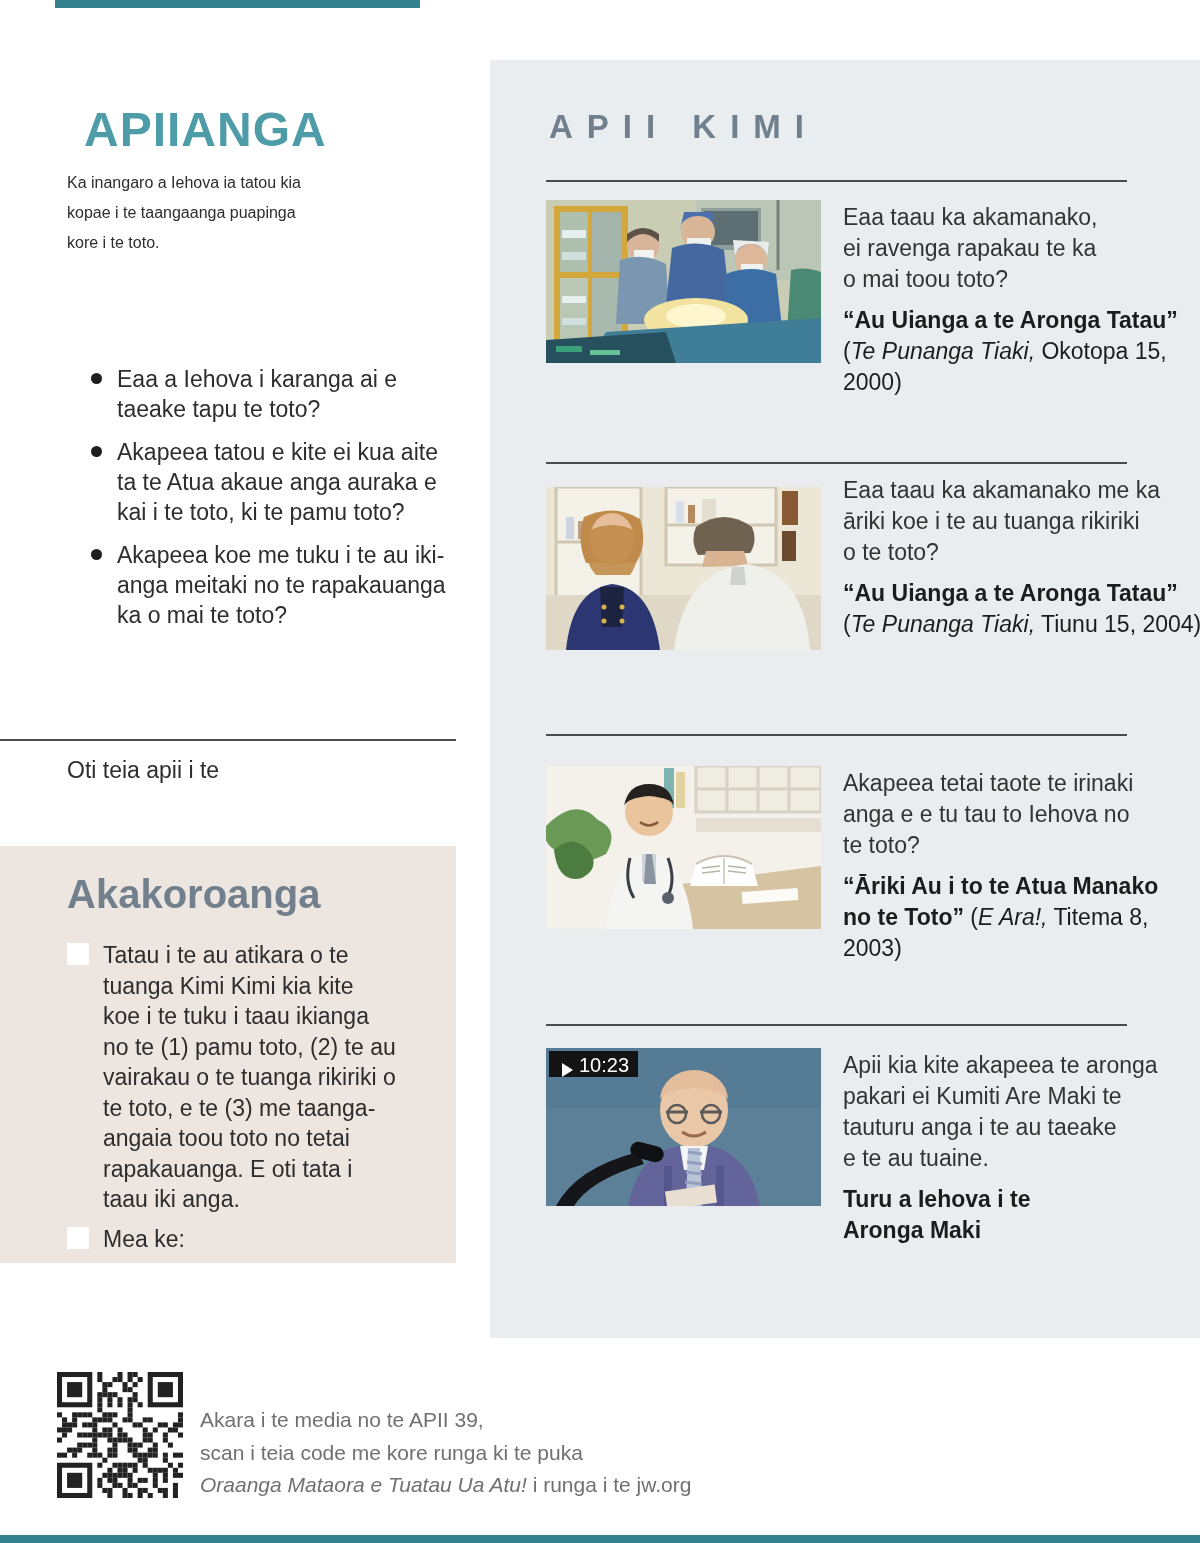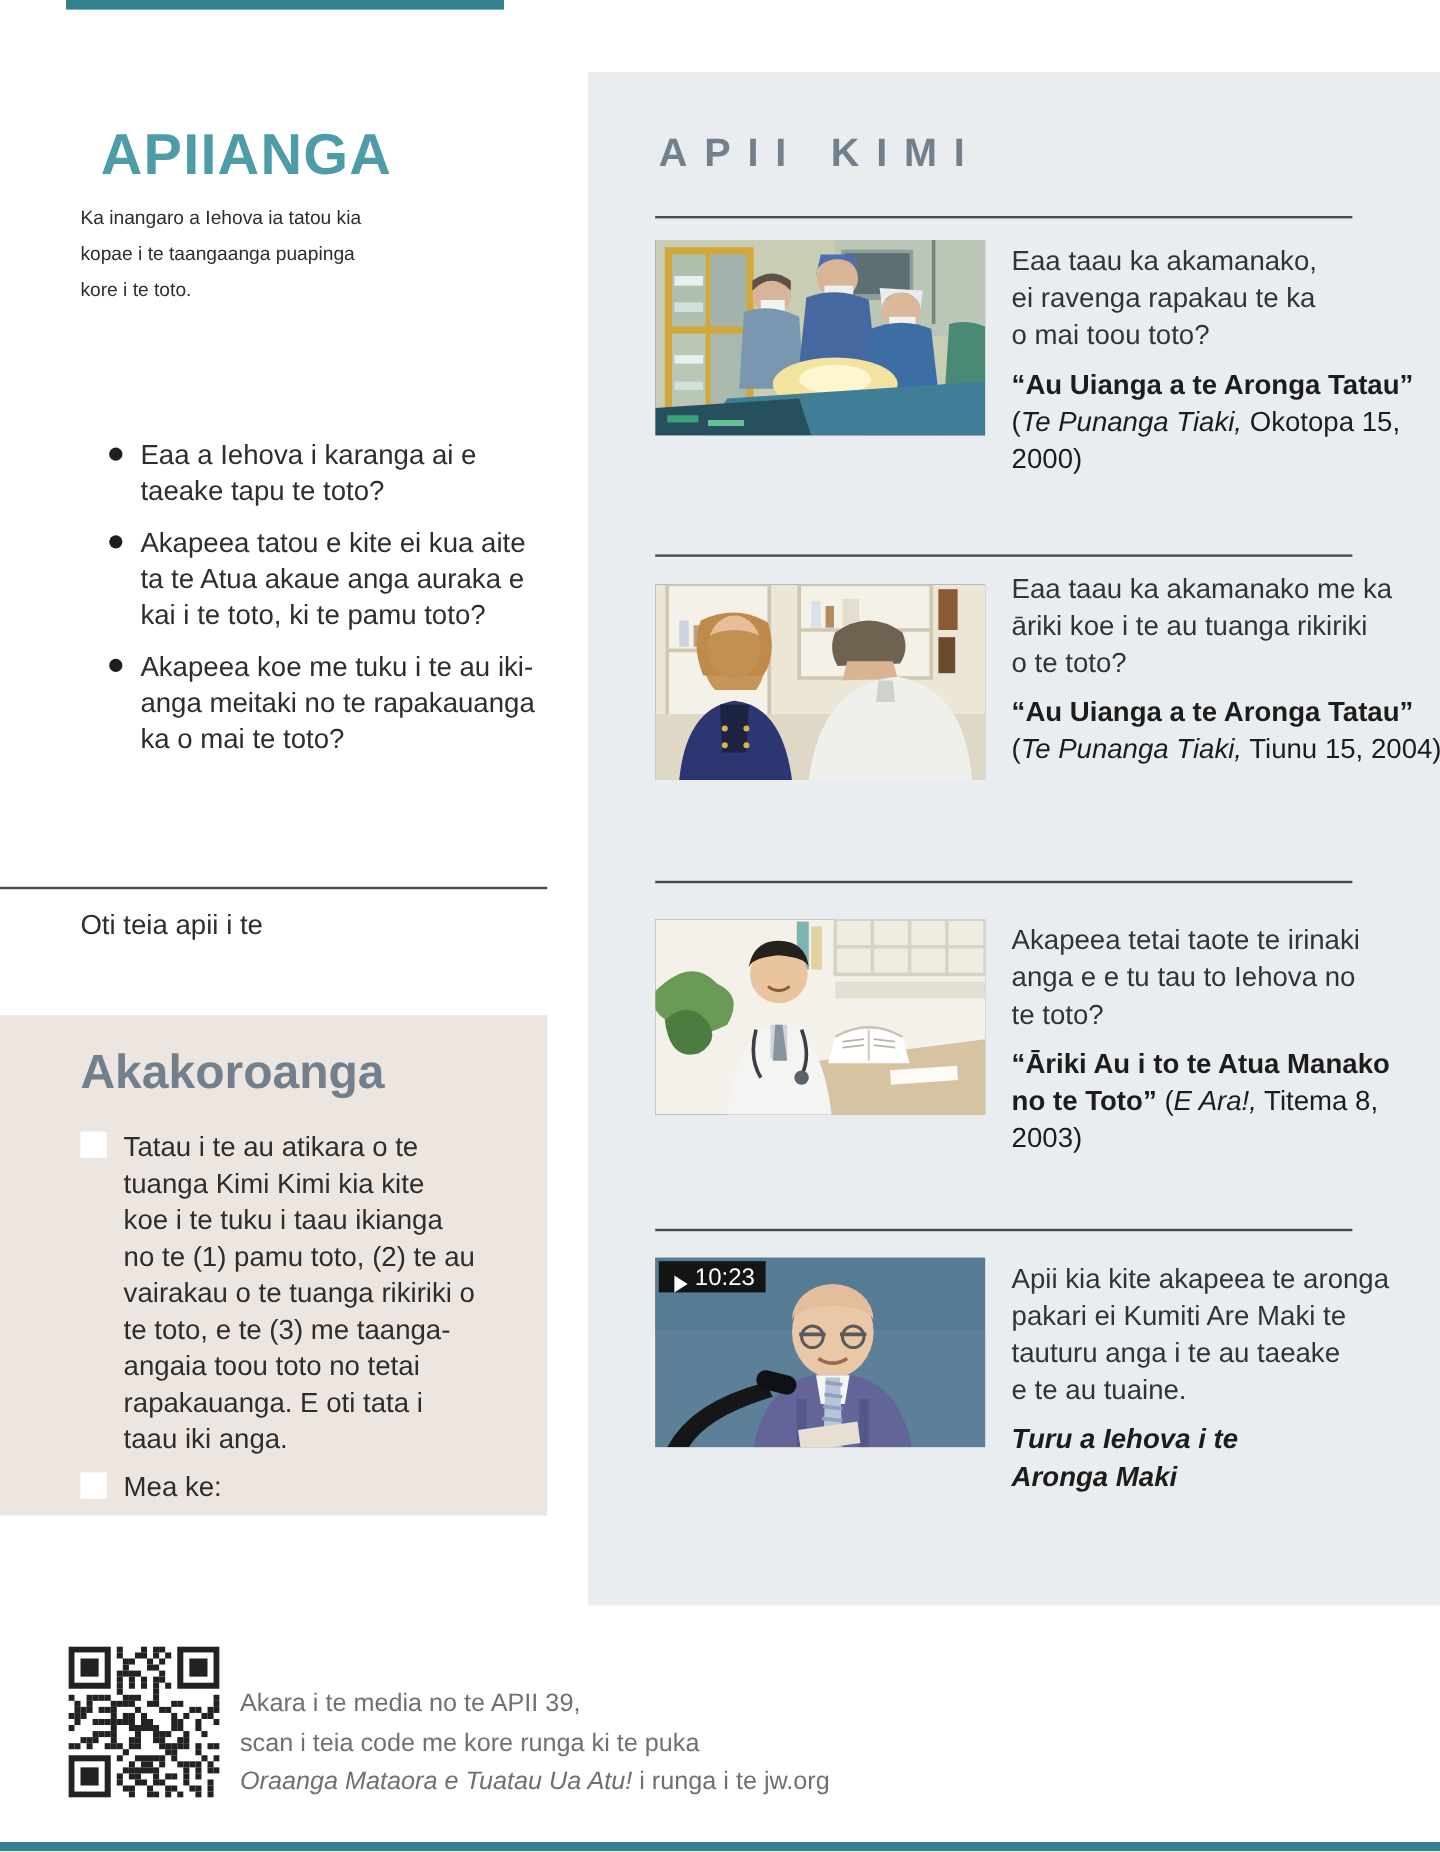--- a/index.html
+++ b/index.html
@@ -267,21 +267,21 @@
       <div class="badge">
         <span class="play"></span>
         <span>10:23</span>
       </div>
     </div>
     <div class="item-text" style="top:990px">
       <div class="q ml">Apii kia kite akapeea te aronga
 pakari ei Kumiti Are Maki te
 tauturu anga i te au taeake
 e te au tuaine.</div>
-      <div class="ref ml"><span style="font-weight: 700; font-style: italic; text-align: right;">Turu a Iehova i te
+      <div class="ref ml"><span style="font-weight: 700;  text-align: right;">Turu a Iehova i te
 Aronga Maki</span></div>
     </div>
   </div>
 
   <svg class="qr" id="qr-svg" xmlns="http://www.w3.org/2000/svg" viewBox="0 0 126 126">
       <rect x="0" y="0" width="126" height="126" fill="#ffffff"></rect>
       <rect x="40.32" y="0" width="5.04" height="5.04" fill="#222"></rect>
       <rect x="60.480000000000004" y="0" width="5.04" height="5.04" fill="#222"></rect>
       <rect x="70.56" y="0" width="5.04" height="5.04" fill="#222"></rect>
       <rect x="75.6" y="0" width="5.04" height="5.04" fill="#222"></rect>

